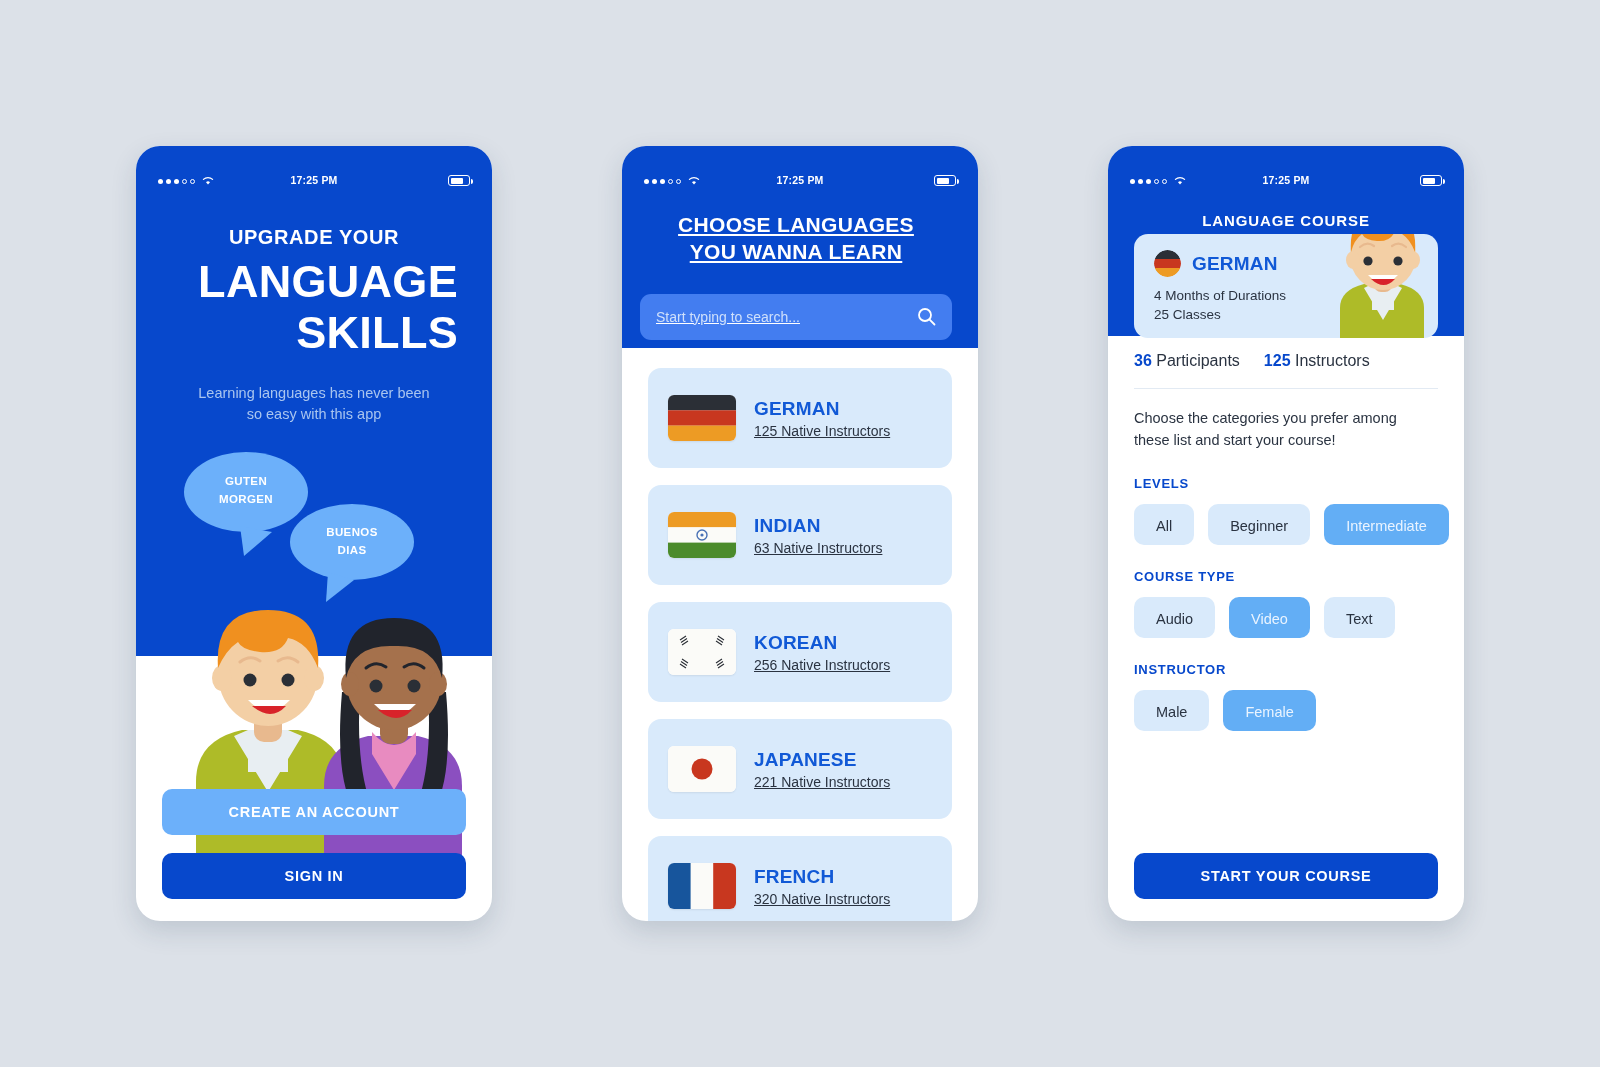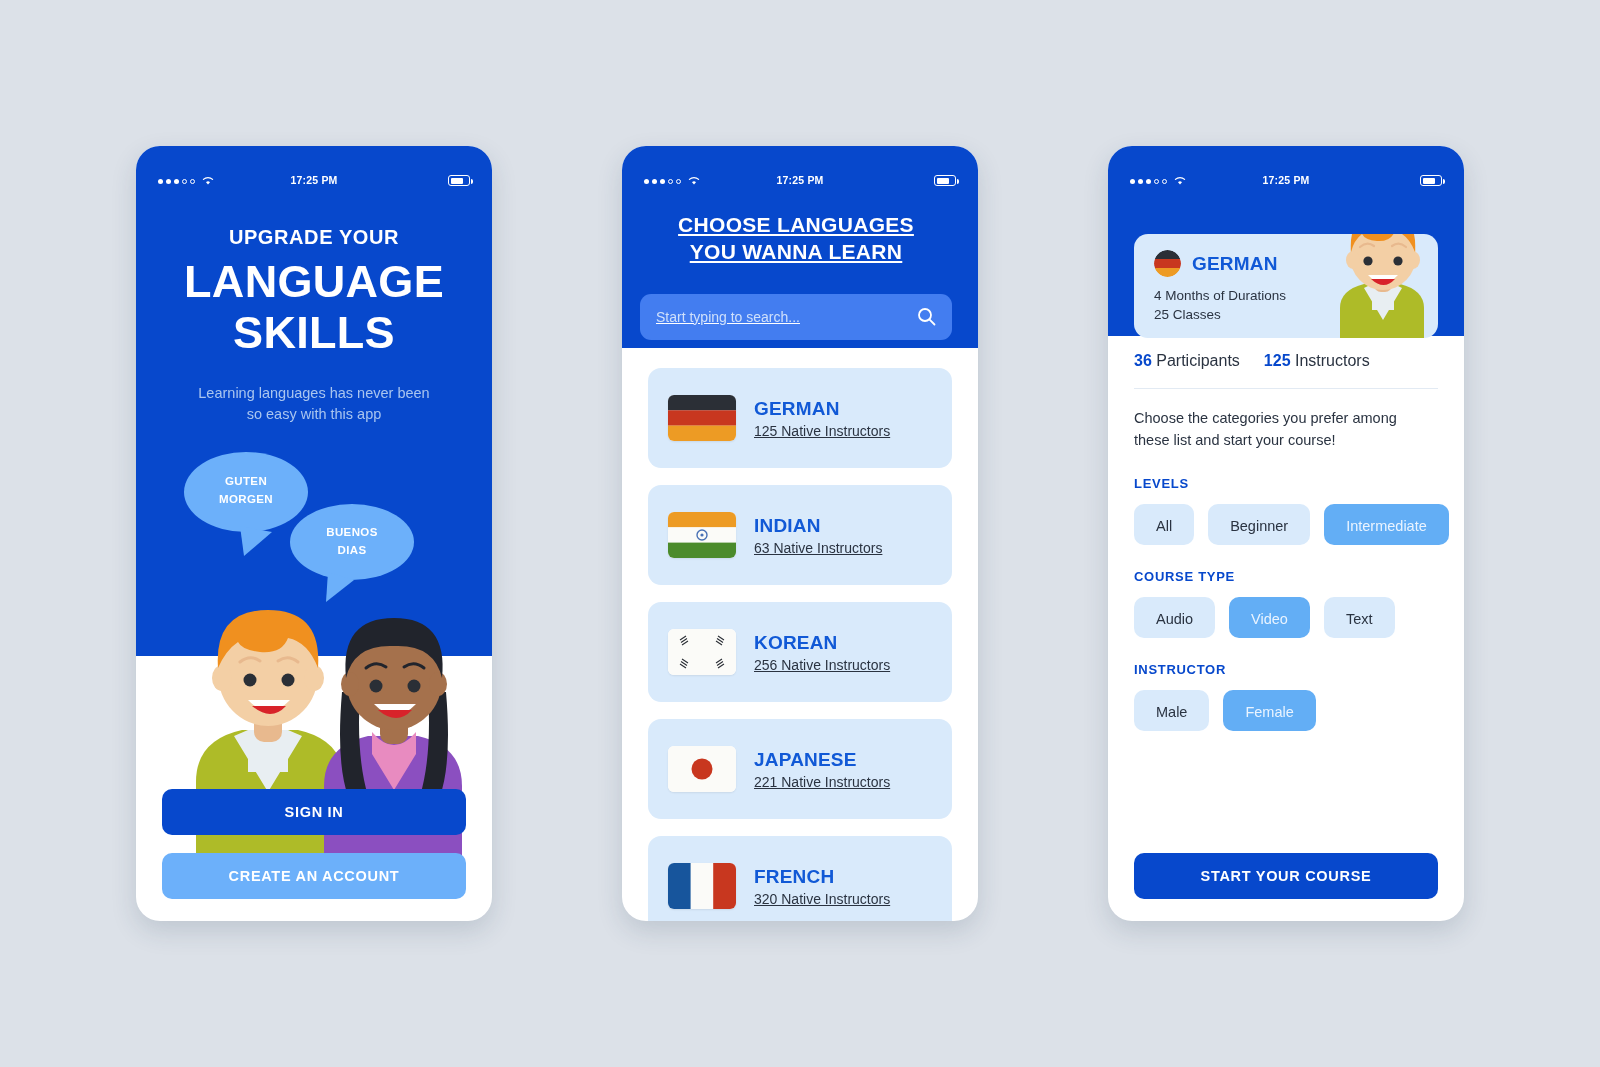--- a/index.html
+++ b/index.html
@@ -65,21 +65,21 @@
     position:relative;z-index:4;
     text-align:center;color:#fff;
     padding:40px 26px 0 26px;
   }
   .s1-kicker{
     font-size:20px;font-weight:bold;letter-spacing:.6px;
     margin:0 0 8px 0;
   }
   .s1-title{
     font-size:45px;font-weight:bold;line-height:1.13;
-    letter-spacing:.3px;margin:0;
+    letter-spacing:.3px;margin:8px;text-align:right;
   }
   .s1-sub{
     margin:24px auto 0 auto;max-width:240px;
     font-size:14.5px;line-height:1.5;color:#a9c5ef;
   }
   .s1-art{
     position:absolute;left:0;right:0;top:296px;height:420px;
     z-index:3;
   }
   .s1-buttons{
@@ -285,22 +285,22 @@
 
       <g>
         <ellipse cx="216" cy="100" rx="62" ry="38" fill="#6cb0fa"></ellipse>
         <path d="M192 130 l-2 30 28 -22 z" fill="#6cb0fa"></path>
         <text class="bubble-txt" x="216" y="94" text-anchor="middle">BUENOS</text>
         <text class="bubble-txt" x="216" y="112" text-anchor="middle">DIAS</text>
       </g>
     </svg>
 
     <div class="s1-buttons">
+      <button class="btn btn-secondary">CREATE AN ACCOUNT</button>
       <button class="btn btn-primary">SIGN IN</button>
-      <button class="btn btn-secondary">CREATE AN ACCOUNT</button>
     </div>
   </div>
 
   <div class="phone">
     <div class="blue-top" style="height:202px;"></div>
 
     <div class="statusbar">
       <div class="sb-left">
         <span class="dot"></span>
         <span class="dot"></span>
@@ -432,20 +432,21 @@
         </svg>
       </div>
       <div class="sb-time">17:25 PM</div>
       <div class="sb-right">
         <div class="battery">
             <div class="batt-fill"></div>
           </div>
       </div>
     </div>
 
+    <h1 class="s3-title">LANGUAGE COURSE</h1>
 
     <div class="course-card">
       <div class="cc-inner">
         <div class="cc-head">
           <div class="cc-flag">
             <svg width="27" height="27" viewBox="0 0 27 27">
               <clipPath id="ccclip">
                   <circle cx="13.5" cy="13.5" r="13.5"></circle>
                 </clipPath>
               <g clip-path="url(#ccclip)">

